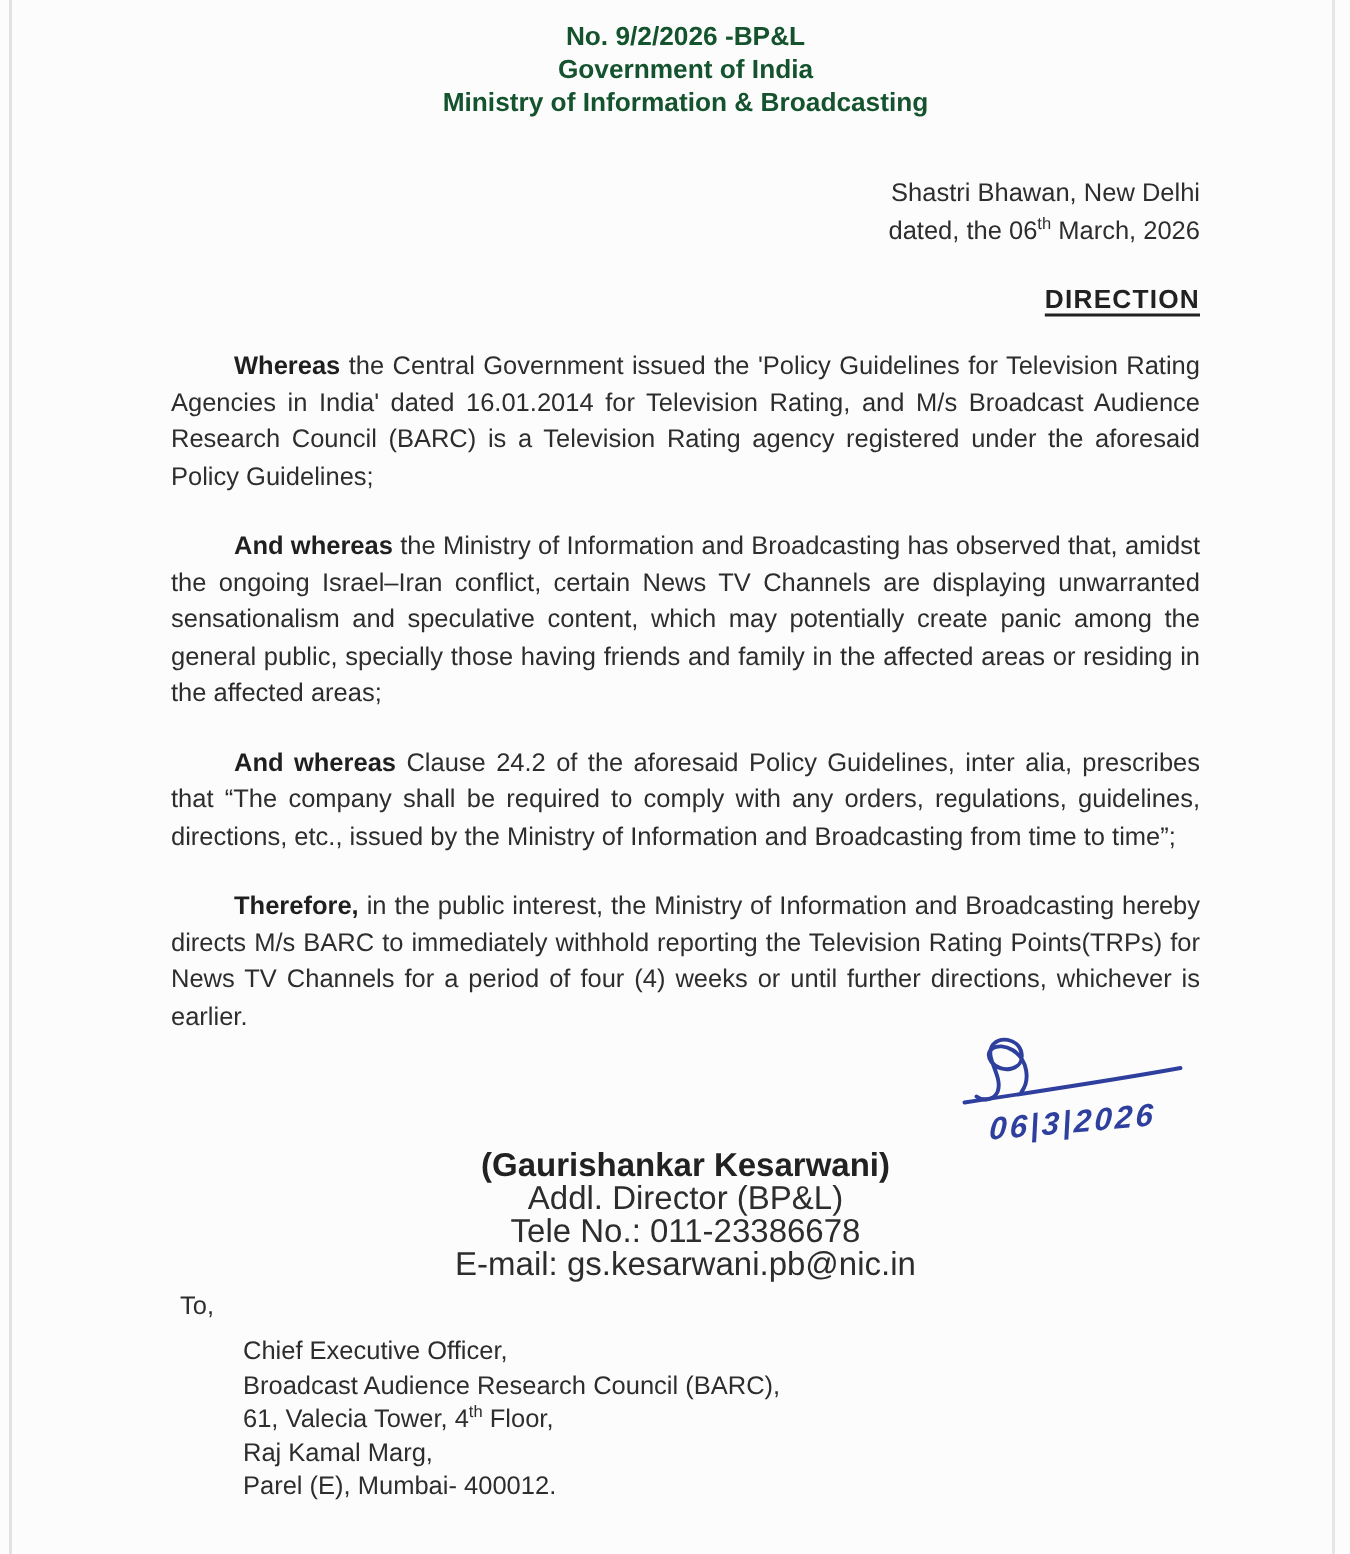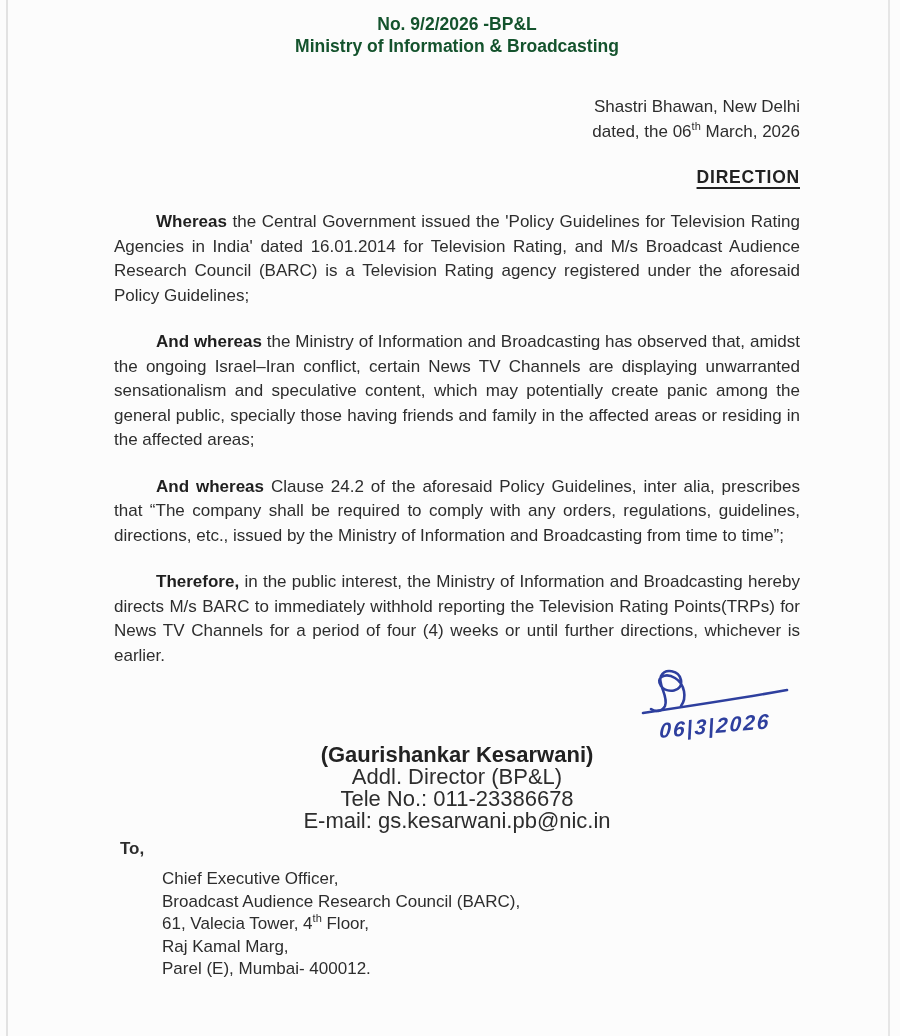--- a/index.html
+++ b/index.html
@@ -29,34 +29,35 @@
   }
   .para .lead{font-weight:bold;color:#1f1f1f;}
   .sign-wrap{width:170px;margin:0 0 0 auto;position:relative;height:74px;text-align:center;}
   .hand-date{
     font-size:21px;font-style:italic;letter-spacing:2px;
     transform:rotate(-5deg) skewX(-8deg);
     margin-top:-6px;font-weight:bold;
   }
   .sign-block{margin-top:2px;text-align:center;font-size:22px;line-height:22px;}
   .sign-block .name{font-weight:bold;color:#222;}
-  .salutation{margin:6px 0 0 6px;font-size:17px;line-height:22px;font-weight:bold;}
+  .salutation{margin:6px 0 0 6px;font-size:17px;line-height:22px;}
   .recipient{margin:8px 0 0 48px;font-size:17px;line-height:22.5px;}
 </style>
 </head>
 <body>
 
 <div class="page">
   <div class="scan-edge left"></div>
   <div class="scan-edge right"></div>
 
   <div class="content">
 
     <div class="header">
       <div>No. 9/2/2026 -BP&amp;L</div>
+      <div>Government of India</div>
       <div>Ministry of Information &amp; Broadcasting</div>
     </div>
 
     <div class="place-date">
       <div>Shastri Bhawan, New Delhi</div>
       <div><span>dated, the 06</span><sup>th</sup><span> March, 2026</span></div>
     </div>
 
     <div class="title"><span>DIRECTION</span></div>
 

